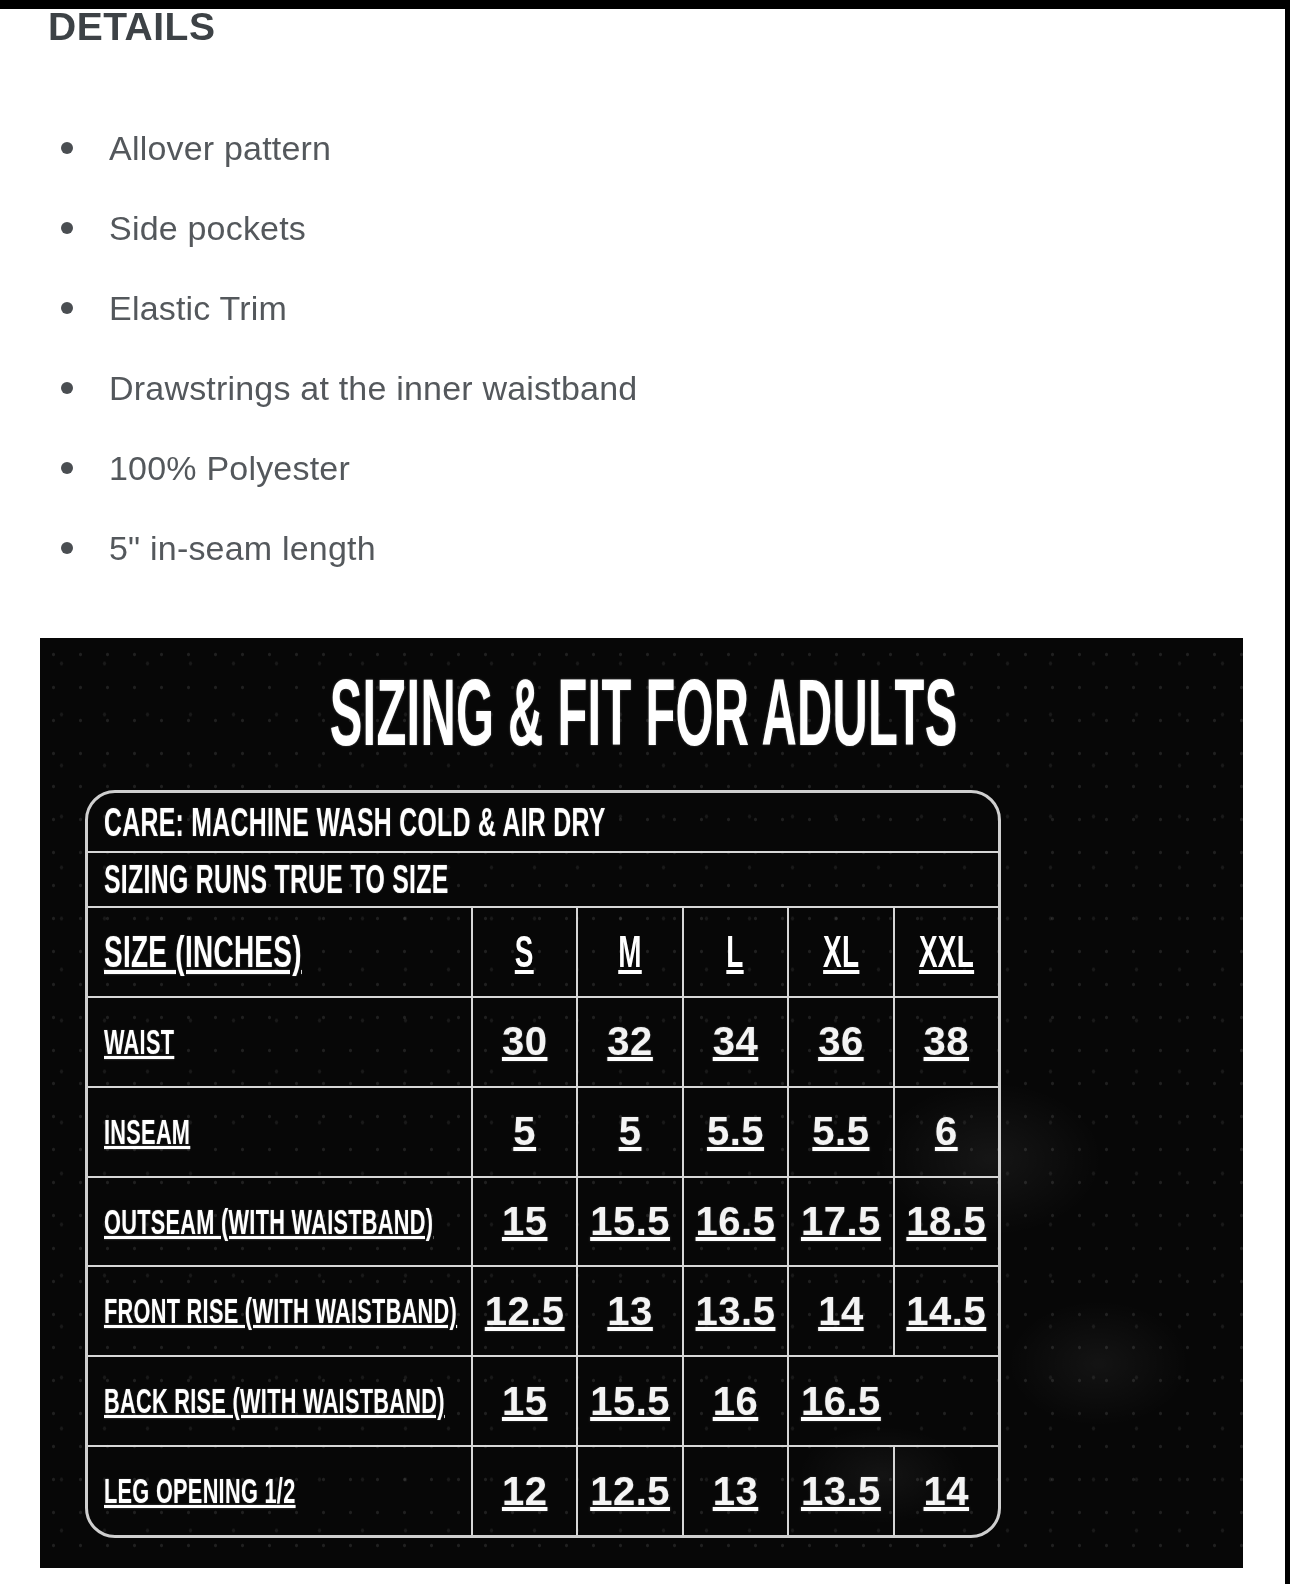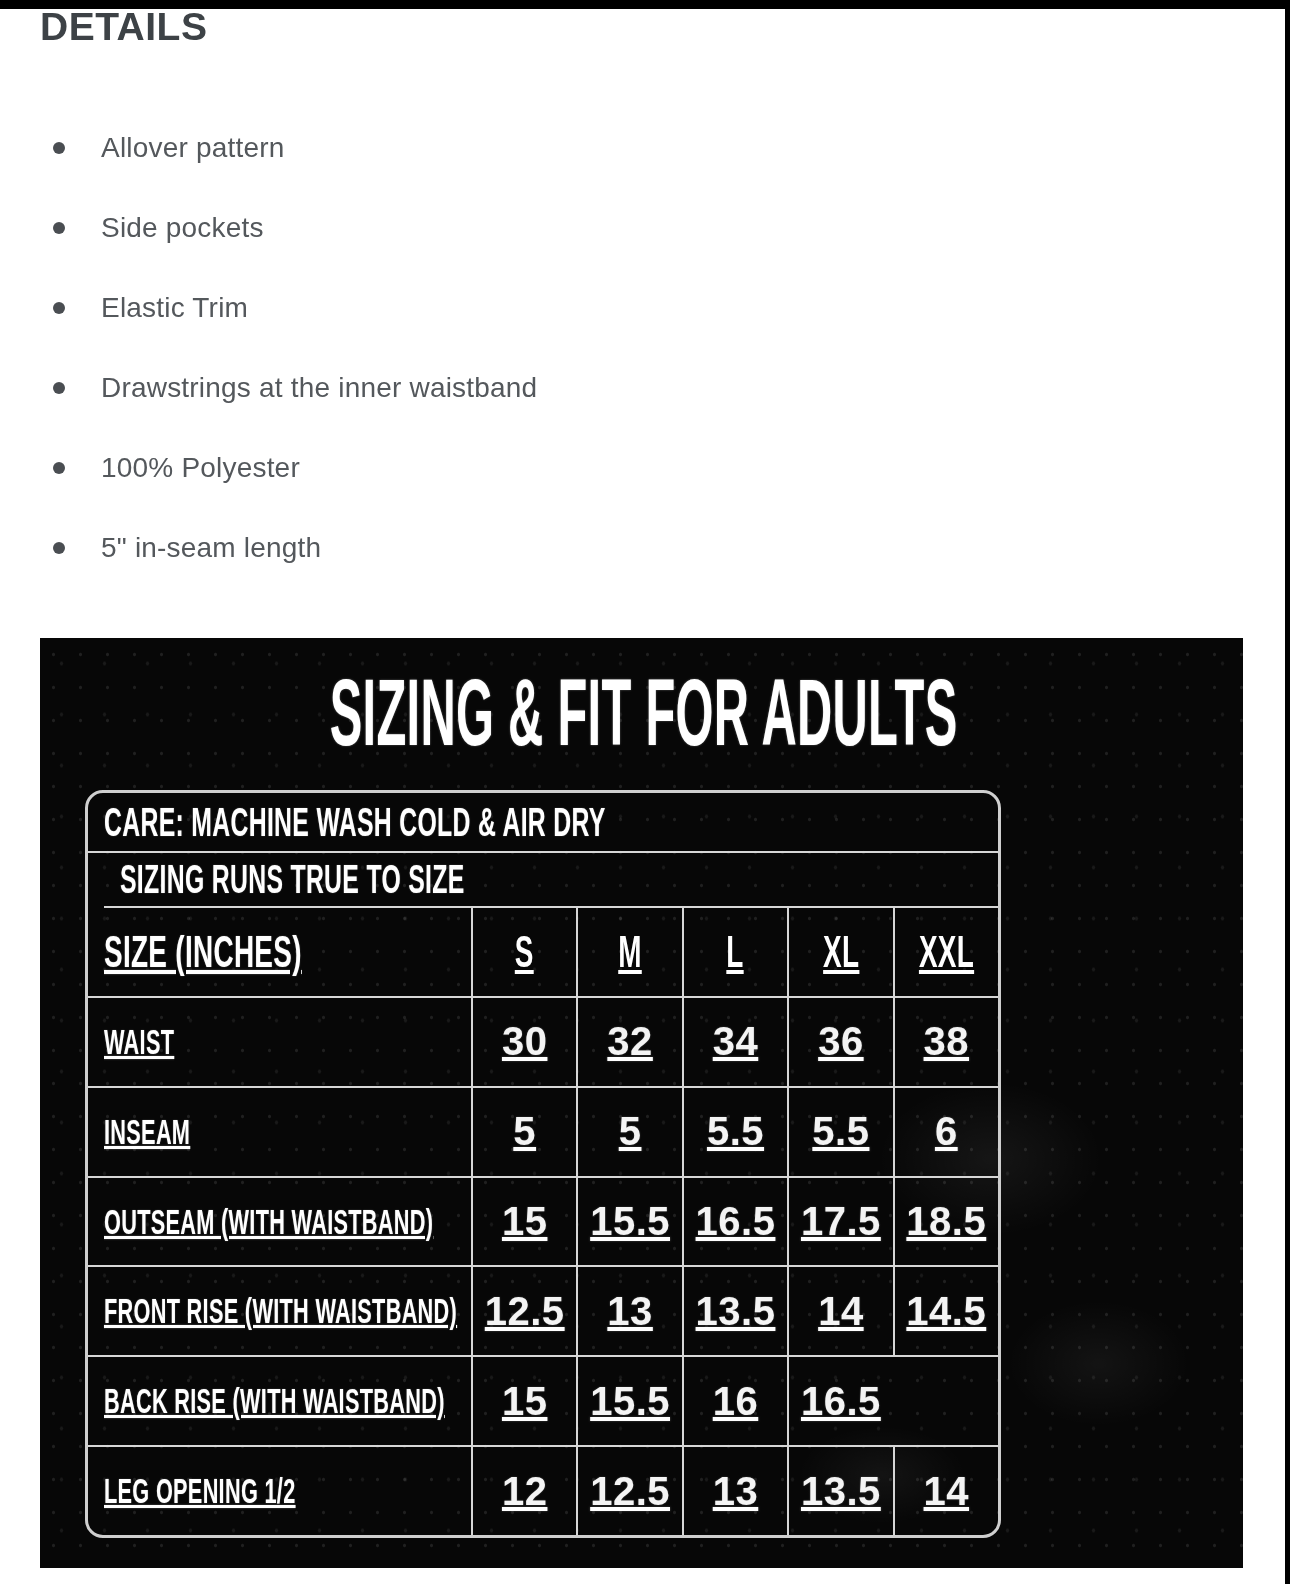--- a/index.html
+++ b/index.html
@@ -12,36 +12,36 @@
   .topbar {
     position: absolute; top: 0; left: 0;
     width: 1290px; height: 9px; background: #000;
   }
   .rightbar {
     position: absolute; top: 0; right: 0;
     width: 5px; height: 1584px; background: #000;
   }
 
   
-  .details { position: absolute; top: 9px; left: 40px; width: 1200px; }
+  .details { position: absolute; top: 9px; left: 48px; width: 1200px; }
   .details h2 {
     font-size: 39px; font-weight: 700; color: #3d4246;
     letter-spacing: 0.5px; line-height: 1; margin-top: -2px;
   }
   .details ul { list-style: none; margin-top: 62px; }
   .details li {
     display: flex; align-items: center; height: 80px;
   }
   .dot {
     width: 12px; height: 12px; border-radius: 50%;
     background: #4a4e52; margin-left: 13px; margin-right: 36px;
     flex: 0 0 auto;
   }
   .btext {
-    font-size: 28px; color: #54585c; letter-spacing: 0.2px;
+    font-size: 34px; color: #54585c; letter-spacing: 0.2px;
   }
 
   
   .panel {
     position: absolute; left: 40px; top: 638px;
     width: 1203px; height: 930px;
     background-color: #070707;
     background-image:
       radial-gradient(rgba(255,255,255,0.10) 1px, transparent 1.8px),
       radial-gradient(rgba(255,255,255,0.07) 1px, transparent 2.2px),
@@ -65,32 +65,32 @@
     font-size: 94px; line-height: 1;
     transform: scaleX(0.52);
     transform-origin: center center;
     text-shadow: 0 0 3px rgba(255,255,255,0.35);
   }
 
   
   .sheet {
     position: absolute; left: 45px; top: 152px;
     width: 916px; height: 748px;
-    border: 3px solid #cfcfcf; border-radius: 18px;
+    border: 3px solid #cfcfcf; border-radius: 30px;
     overflow: hidden;
     display: flex; flex-direction: column;
   }
   .row { border-bottom: 2px solid #d6d6d6; }
   .row:last-child { border-bottom: none; }
   .row.full {
     display: flex; align-items: center; padding-left: 16px;
     flex: 0 0 auto;
   }
   .row.care { height: 60px; }
-  .row.truesize { height: 55px; margin-left: 16px; }
+  .row.truesize { height: 55px; }
   .row.full .cond { font-size: 40px; text-shadow: 0 0 2px rgba(255,255,255,0.3); }
   .row.grid {
     flex: 1 1 0;
     display: grid;
     grid-template-columns: 383px repeat(5, 1fr);
   }
   .cell {
     display: flex; align-items: center; justify-content: center;
     border-left: 2px solid #d6d6d6;
     overflow: hidden;

